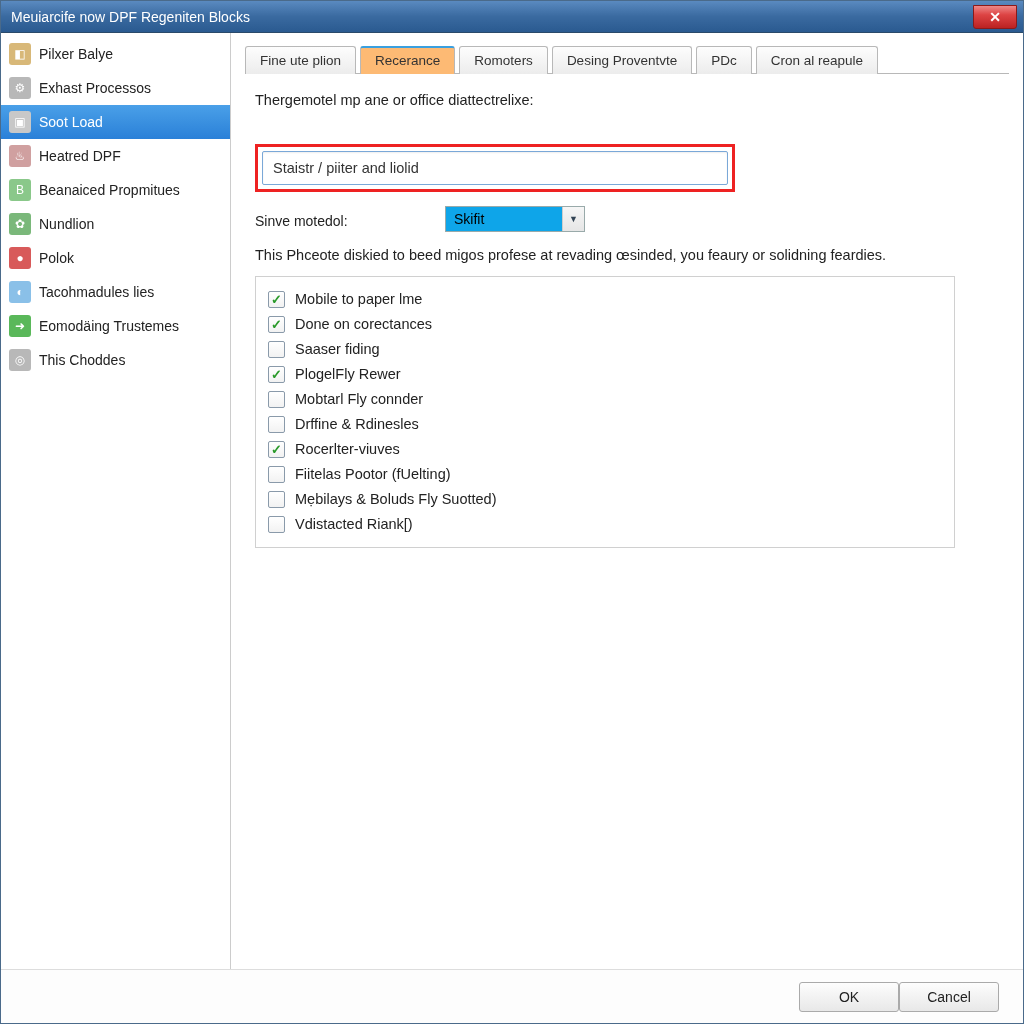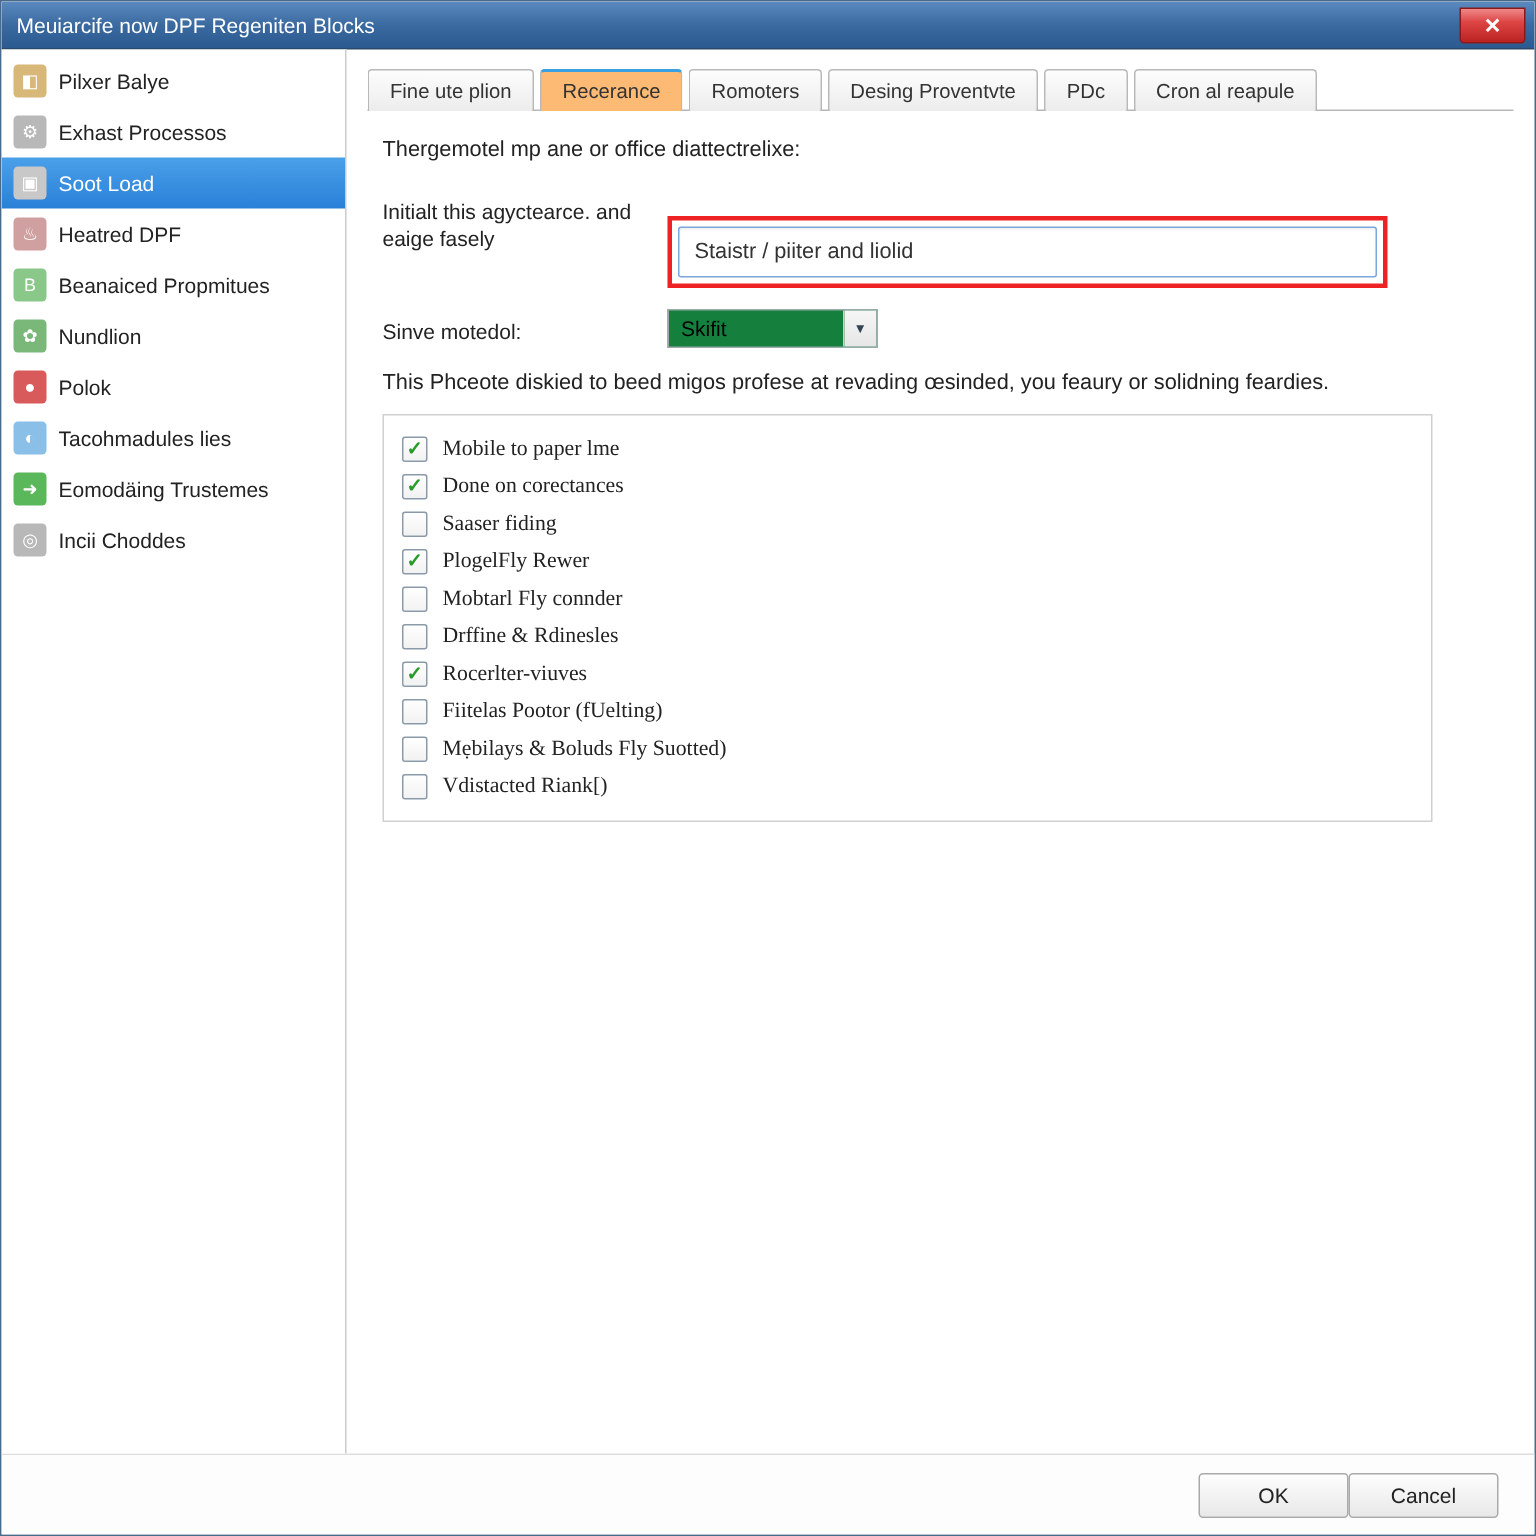--- a/index.html
+++ b/index.html
@@ -136,21 +136,21 @@
   padding: 0 10px;
   font-size: 14.5px;
   color: #333;
   background: #fff;
   box-shadow: inset 0 1px 2px rgba(0,0,0,0.07);
 }
 .select-wrap {
   display: inline-flex;
   align-items: center;
   border: 1px solid #9aa;
-  background: #15803d;
+  background: #0ea5e9;
   height: 26px;
   width: 140px;
 }
 .select-value {
   flex: 1;
   padding: 0 8px;
   font-size: 14px;
 }
 .select-arrow {
   width: 22px;
@@ -173,21 +173,20 @@
   border: 1px solid #d0d0d0;
   padding: 10px 12px;
   width: 700px;
 }
 .check-row {
   display: flex;
   align-items: center;
   padding: 4px 0;
   font-size: 14.5px;
   color: #222;
-  font-family: Liberation Serif, serif;
 }
 .checkbox {
   width: 17px;
   height: 17px;
   border: 1px solid #8a9aaa;
   border-radius: 2px;
   margin-right: 10px;
   display: inline-flex;
   align-items: center;
   justify-content: center;
@@ -263,41 +262,40 @@
       <div class="sidebar-item">
         <span class="sidebar-icon" style="background: rgb(138, 192, 232); color: rgb(255, 255, 255);">◐</span>
         <span>Tacohmadules lies</span>
       </div>
       <div class="sidebar-item">
         <span class="sidebar-icon" style="background: rgb(90, 184, 90); color: rgb(255, 255, 255);">➜</span>
         <span>Eomodäing Trustemes</span>
       </div>
       <div class="sidebar-item">
         <span class="sidebar-icon" style="background: rgb(184, 184, 184); color: rgb(255, 255, 255);">◎</span>
-        <span>Incii Choddes</span>
+        <span>This Choddes</span>
       </div>
     </div>
 
   <div class="main">
 
     <div class="tabs" id="tabs">
         <div class="tab">Fine ute plion</div>
         <div class="tab active">Recerance</div>
         <div class="tab">Romoters</div>
         <div class="tab">Desing Proventvte</div>
         <div class="tab">PDc</div>
         <div class="tab">Cron al reapule</div>
       </div>
 
     <div class="tab-content">
 
       <div class="heading">Thergemotel mp ane or office diattectrelixe:</div>
 
       <div class="form-row">
-        <div class="form-label">Initialt this agyctearce. and eaige fasely</div>
         <div class="form-field">
           <div class="highlight-box">
             <input class="text-input" type="text" value="Staistr / piiter and liolid" style="">
           </div>
         </div>
       </div>
 
       <div class="form-row">
         <div class="form-label">Sinve motedol:</div>
         <div class="form-field">

